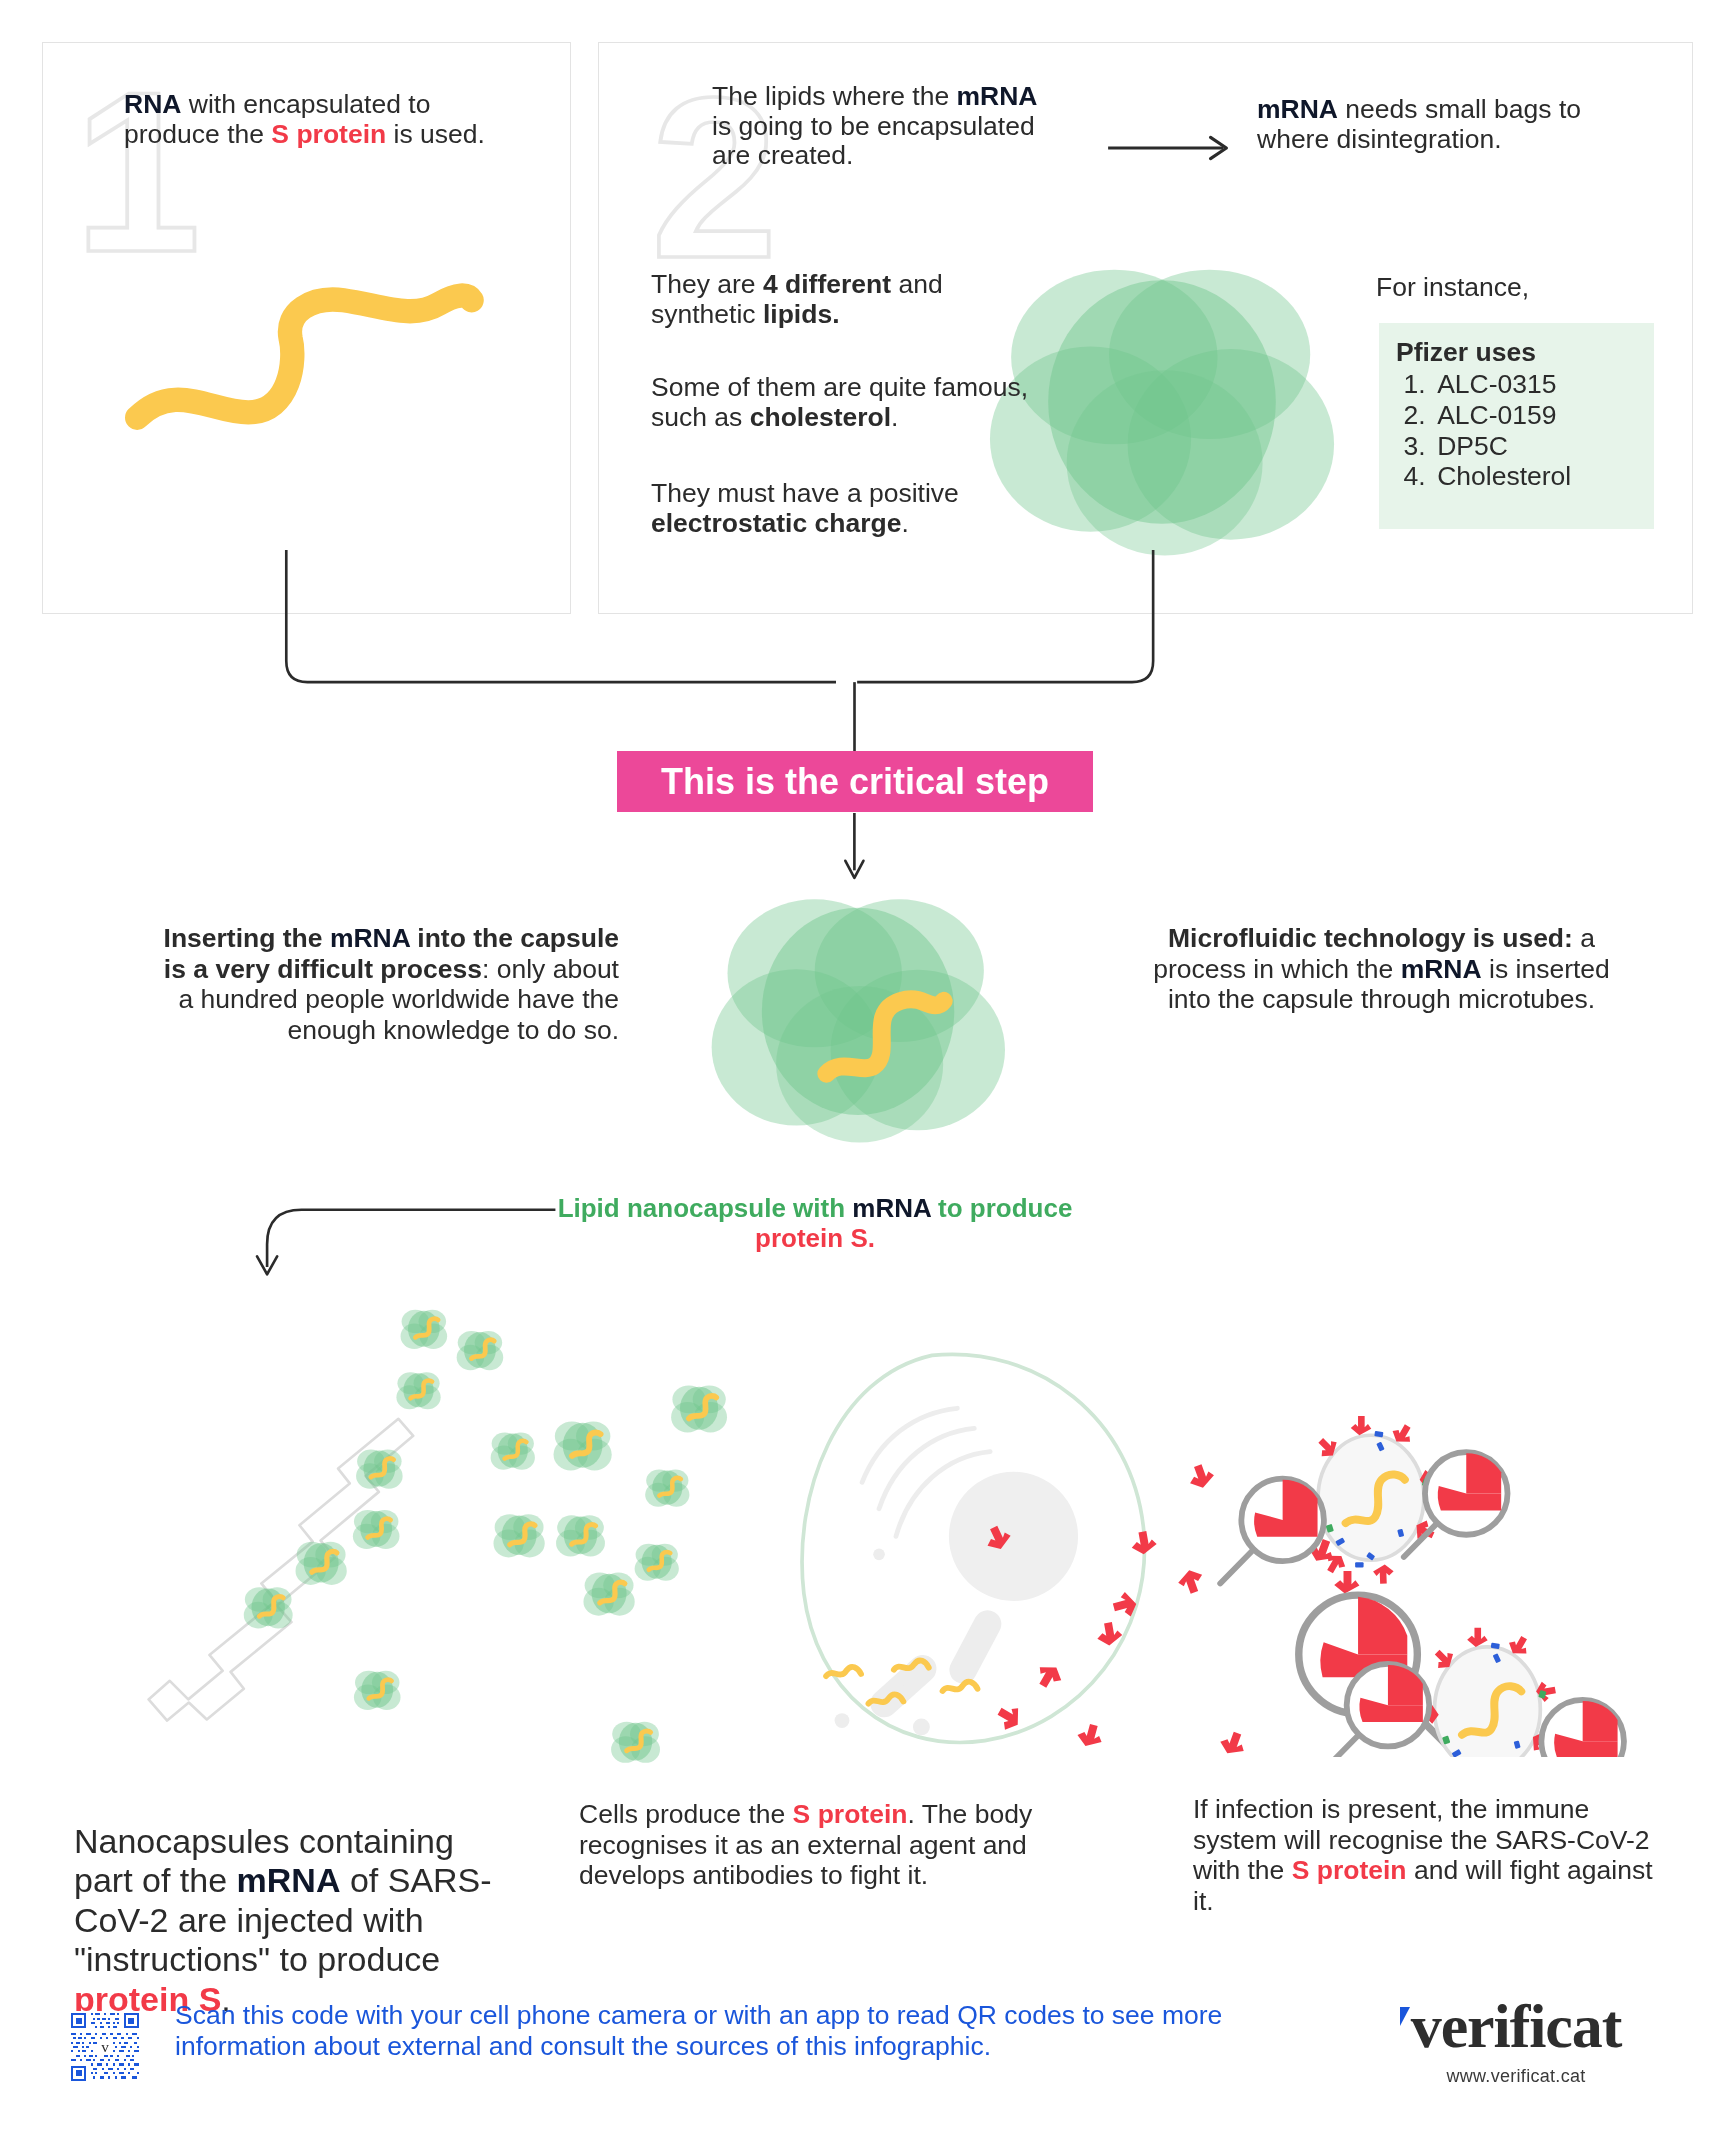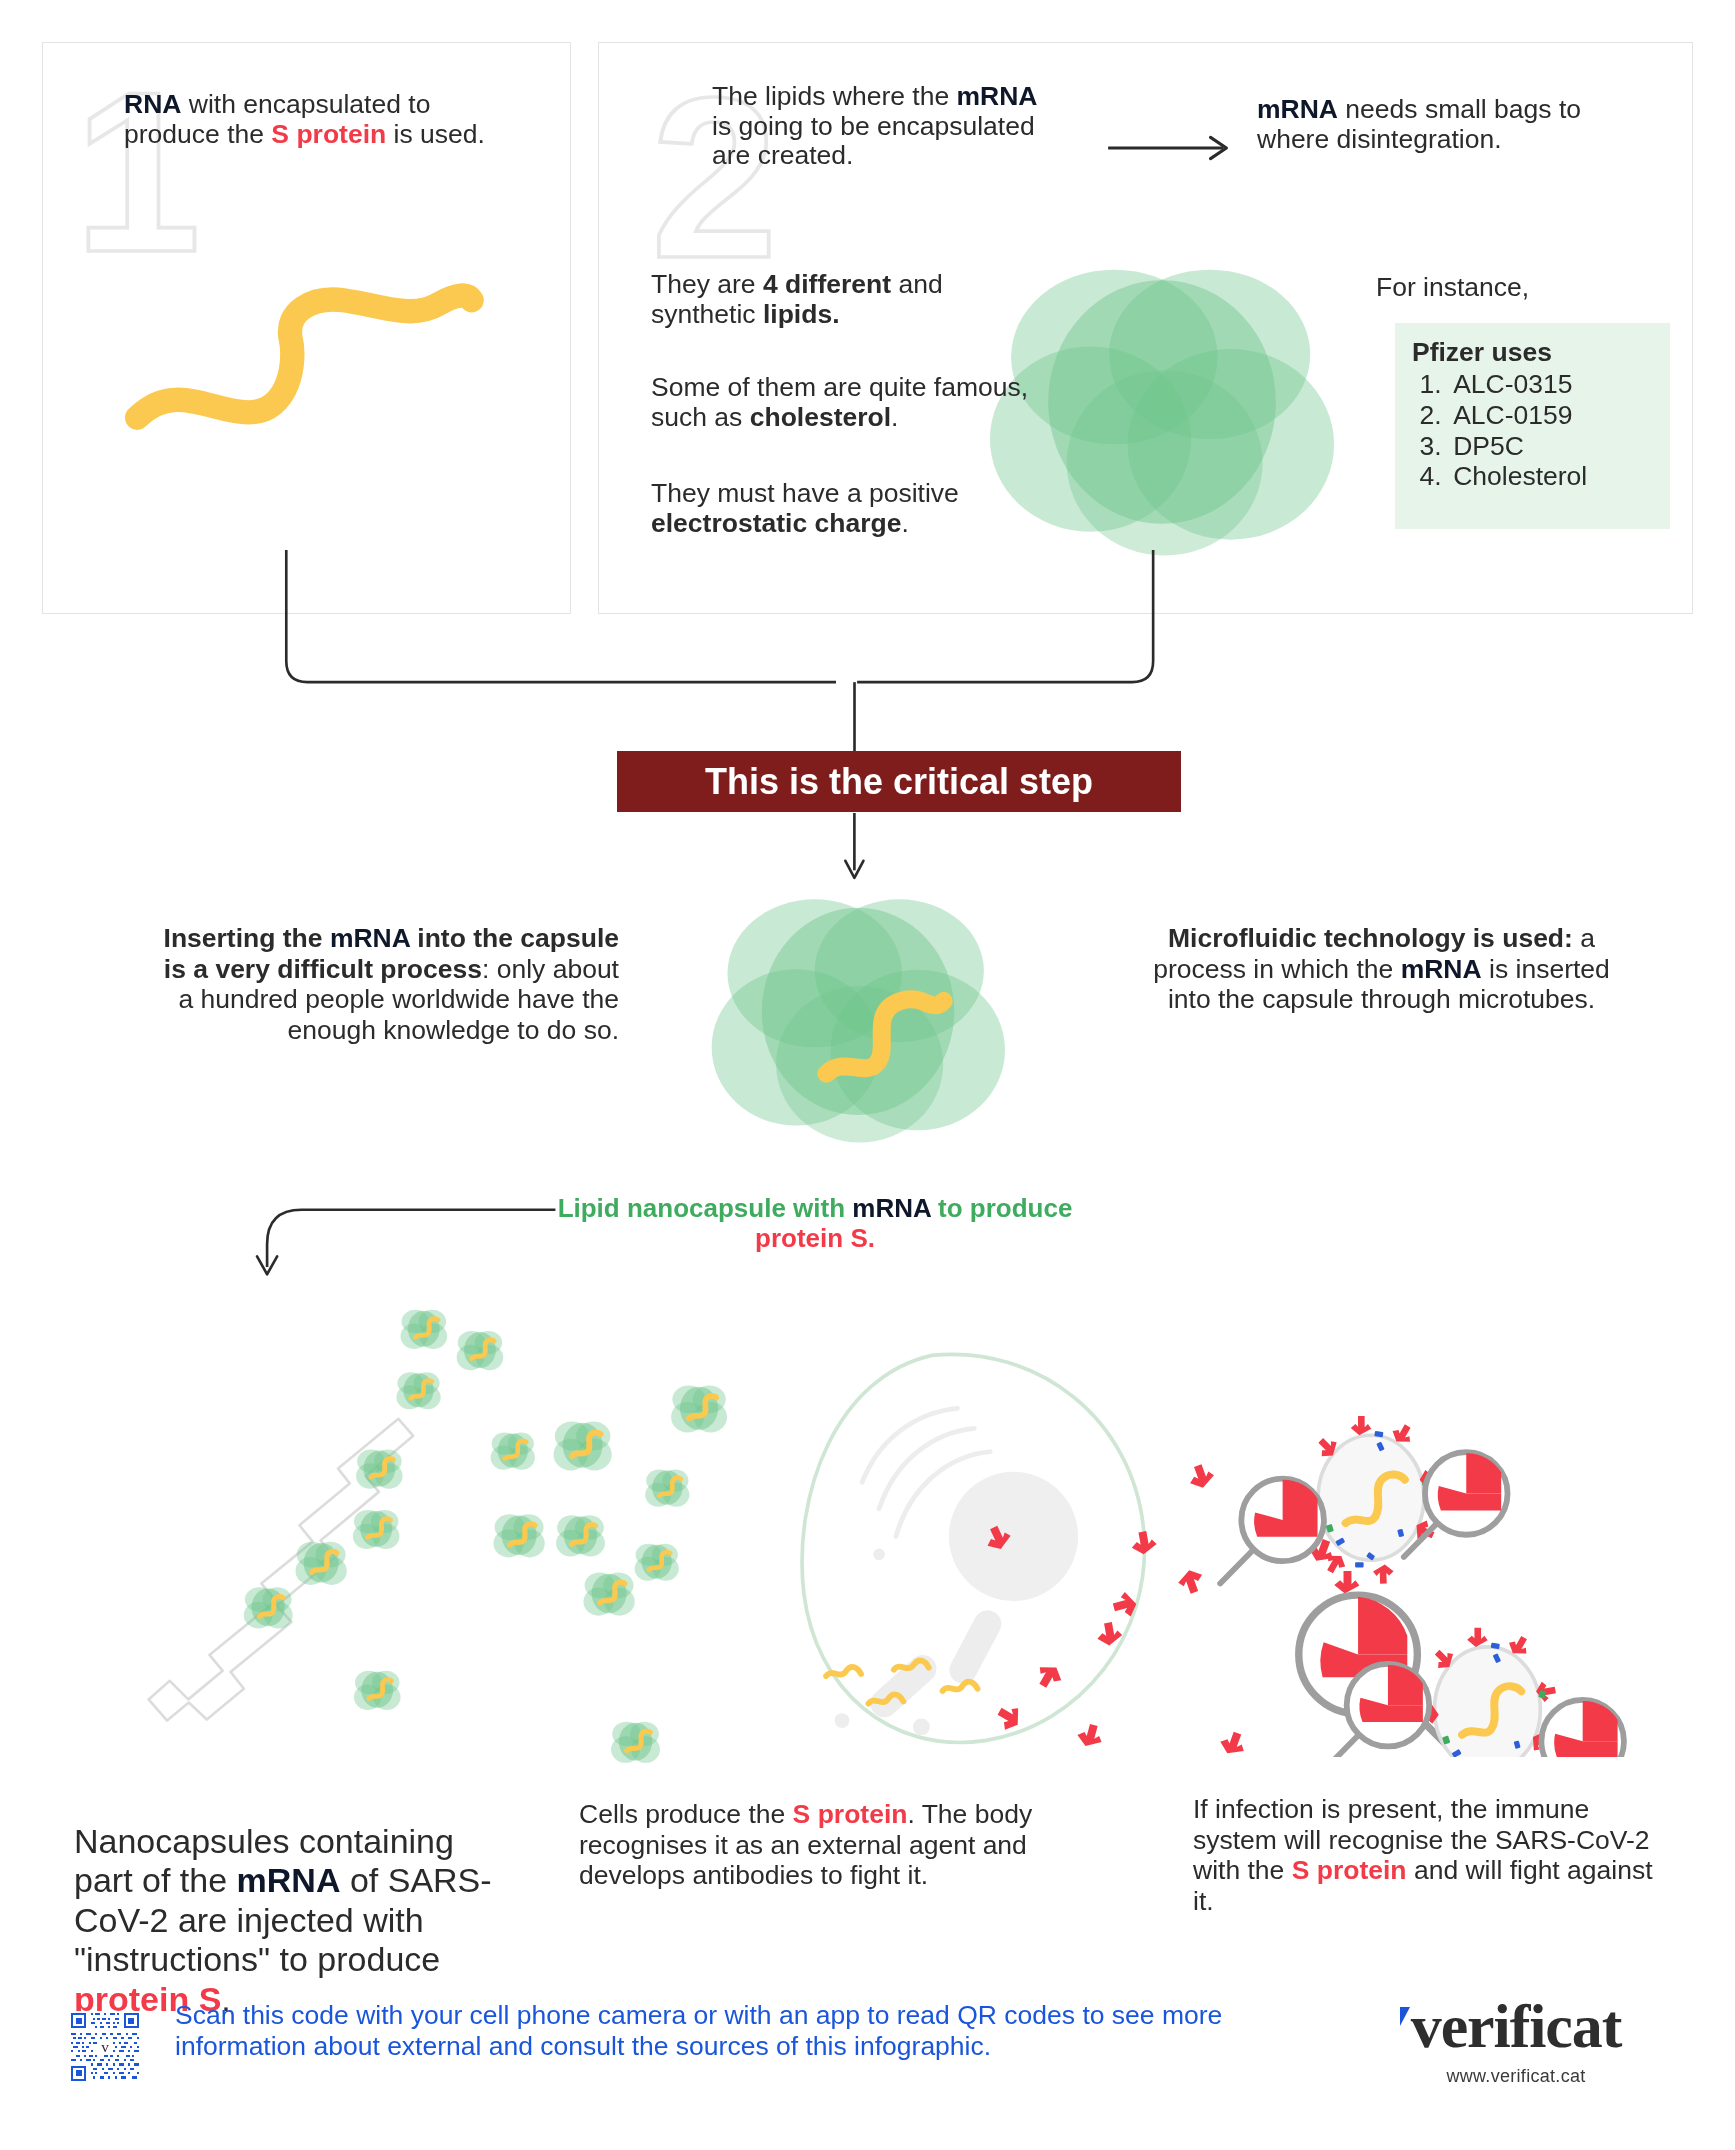--- a/index.html
+++ b/index.html
@@ -48,39 +48,39 @@
   #t-rna{left:124px;top:90px;width:402px;}
   #t-lipids{left:712px;top:82px;width:328px;}
   #t-bags{left:1257px;top:95px;width:328px;}
   #t-four{left:651px;top:270px;width:386px;}
   #t-some{left:651px;top:373px;width:402px;}
   #t-must{left:651px;top:479px;width:402px;}
   #t-forinstance{left:1376px;top:273px;width:296px;}
 
   .pfizer-box{
     position:absolute;left:1379px;top:323px;width:275px;height:206px;
-    background:#e7f4ea;box-sizing:border-box;padding:15px 13.8px 10.6px 17px;margin-left:16px;
+    background:#e7f4ea;box-sizing:border-box;padding:15px 13.8px 10.6px 17px;
   }
   .pfizer-title{font-size:26.5px;font-weight:700;color:#2b2b2b;line-height:1.1;}
   .pfizer-list{
     margin:2.1px 0 0 0;padding-left:37px;font-size:26.5px;line-height:1.16;color:#2b2b2b;
   }
   .pfizer-list li{padding-left:4.2px;}
 
   
   #blob-p2{position:absolute;left:982px;top:243px;width:360px;height:318px;}
   #blob-center{position:absolute;left:709px;top:878px;width:296px;height:270px;}
 
   
   .connector{position:absolute;pointer-events:none;}
 
   
   #critical-banner{
-    position:absolute;left:617px;top:751px;width:564px;height:61px;
-    background:#7f1d1d;display:flex;align-items:center;justify-content:center;
+    position:absolute;left:617px;top:751px;width:476px;height:61px;
+    background:#ec4899;display:flex;align-items:center;justify-content:center;
   }
   #critical-banner .lbl{
     color:#fff;font-size:36px;font-weight:700;letter-spacing:0px;
   }
 
   
   #t-insert{left:143px;top:923px;width:476px;text-align:right;font-size:26.5px;line-height:1.16;}
   #t-micro{left:1138px;top:923px;width:487px;text-align:center;font-size:26.5px;line-height:1.16;}
 
   

